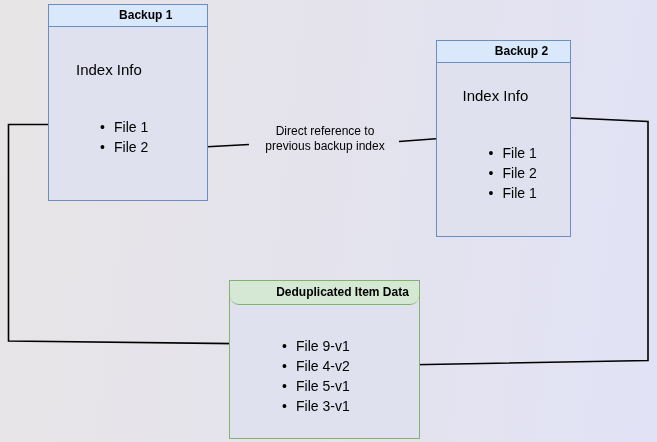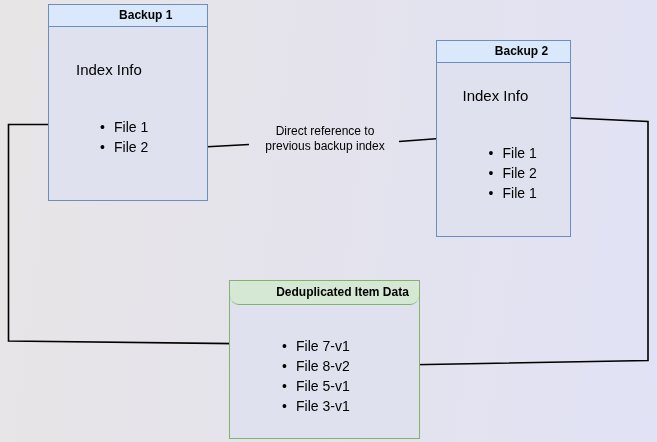--- a/index.html
+++ b/index.html
@@ -130,22 +130,22 @@
     <ul class="file-list">
       <li>File 1</li>
       <li>File 2</li>
       <li>File 1</li>
     </ul>
   </div>
 
   <div class="box green" id="dedup">
     <div class="box-header">Deduplicated Item Data</div>
     <ul class="file-list">
-      <li>File 7-v1</li>
-      <li>File 8-v2</li>
+      <li>File 9-v1</li>
+      <li>File 4-v2</li>
       <li>File 5-v1</li>
       <li>File 3-v1</li>
     </ul>
   </div>
 
   <div class="annotation">
     <div>Direct reference to</div>
     <div>previous backup index</div>
   </div>
 

